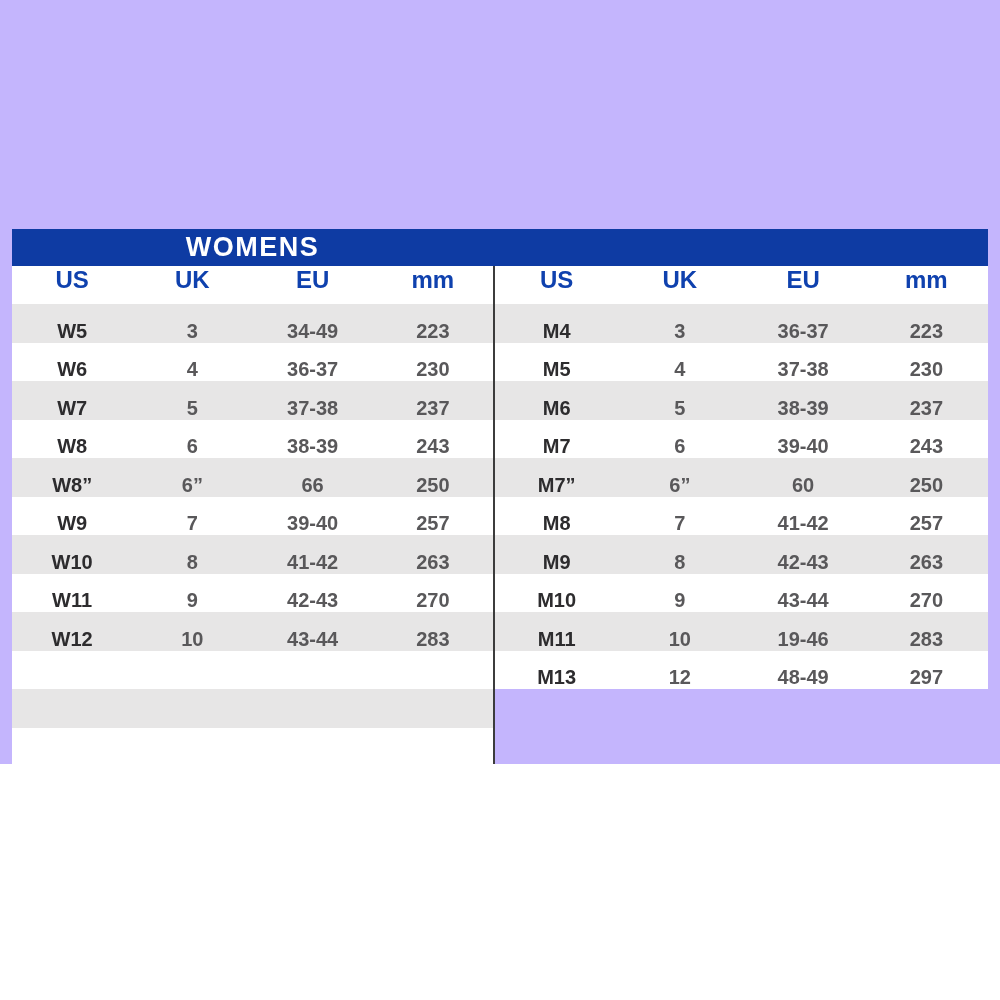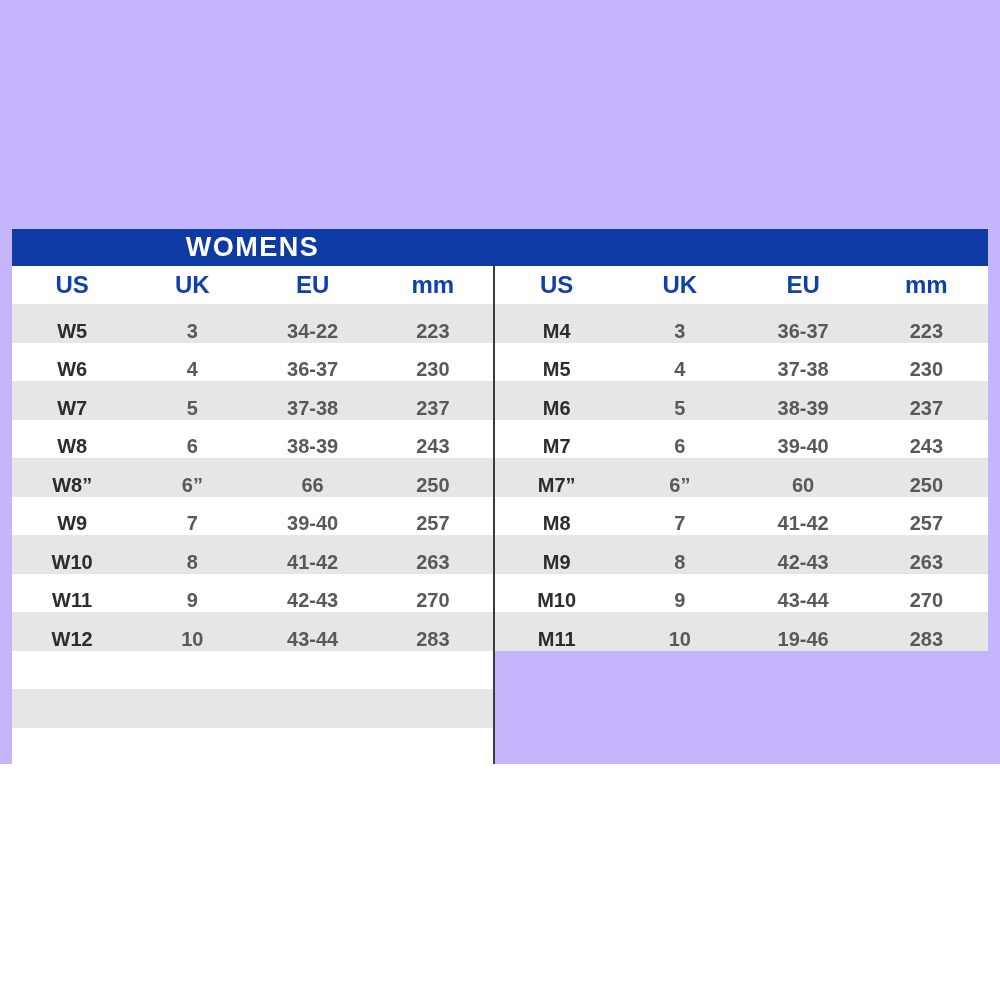--- a/index.html
+++ b/index.html
@@ -45,21 +45,20 @@
   }
   .half.left  { width: 481px; }
   .half.right { width: 493px; }
   .divider {
     width: 2px;
     background: #3C3C3C;
   }
   .cols {
     display: flex;
     height: 38px;
-    align-items: center;
     background: #ffffff;
   }
   .cols span {
     width: 25%;
     text-align: center;
     color: #0F41AE;
     font-size: 24px;
   }
   .row {
     display: flex;
@@ -97,21 +96,21 @@
         <div class="cols">
           <span>US</span>
           <span>UK</span>
           <span>EU</span>
           <span>mm</span>
         </div>
         <div class="rows">
             <div class="row">
               <span class="cell">W5</span>
               <span class="cell">3</span>
-              <span class="cell">34-22</span>
+              <span class="cell">34-49</span>
               <span class="cell">223</span>
             </div>
             <div class="row">
               <span class="cell">W6</span>
               <span class="cell">4</span>
               <span class="cell">36-37</span>
               <span class="cell">230</span>
             </div>
             <div class="row">
               <span class="cell">W7</span>
@@ -233,18 +232,24 @@
               <span class="cell">9</span>
               <span class="cell">43-44</span>
               <span class="cell">270</span>
             </div>
             <div class="row">
               <span class="cell">M11</span>
               <span class="cell">10</span>
               <span class="cell">19-46</span>
               <span class="cell">283</span>
             </div>
+            <div class="row">
+              <span class="cell">M13</span>
+              <span class="cell">12</span>
+              <span class="cell">48-49</span>
+              <span class="cell">297</span>
+            </div>
           </div>
       </div>
 
     </div>
   </div>
 </div>
 
 </body></html>

